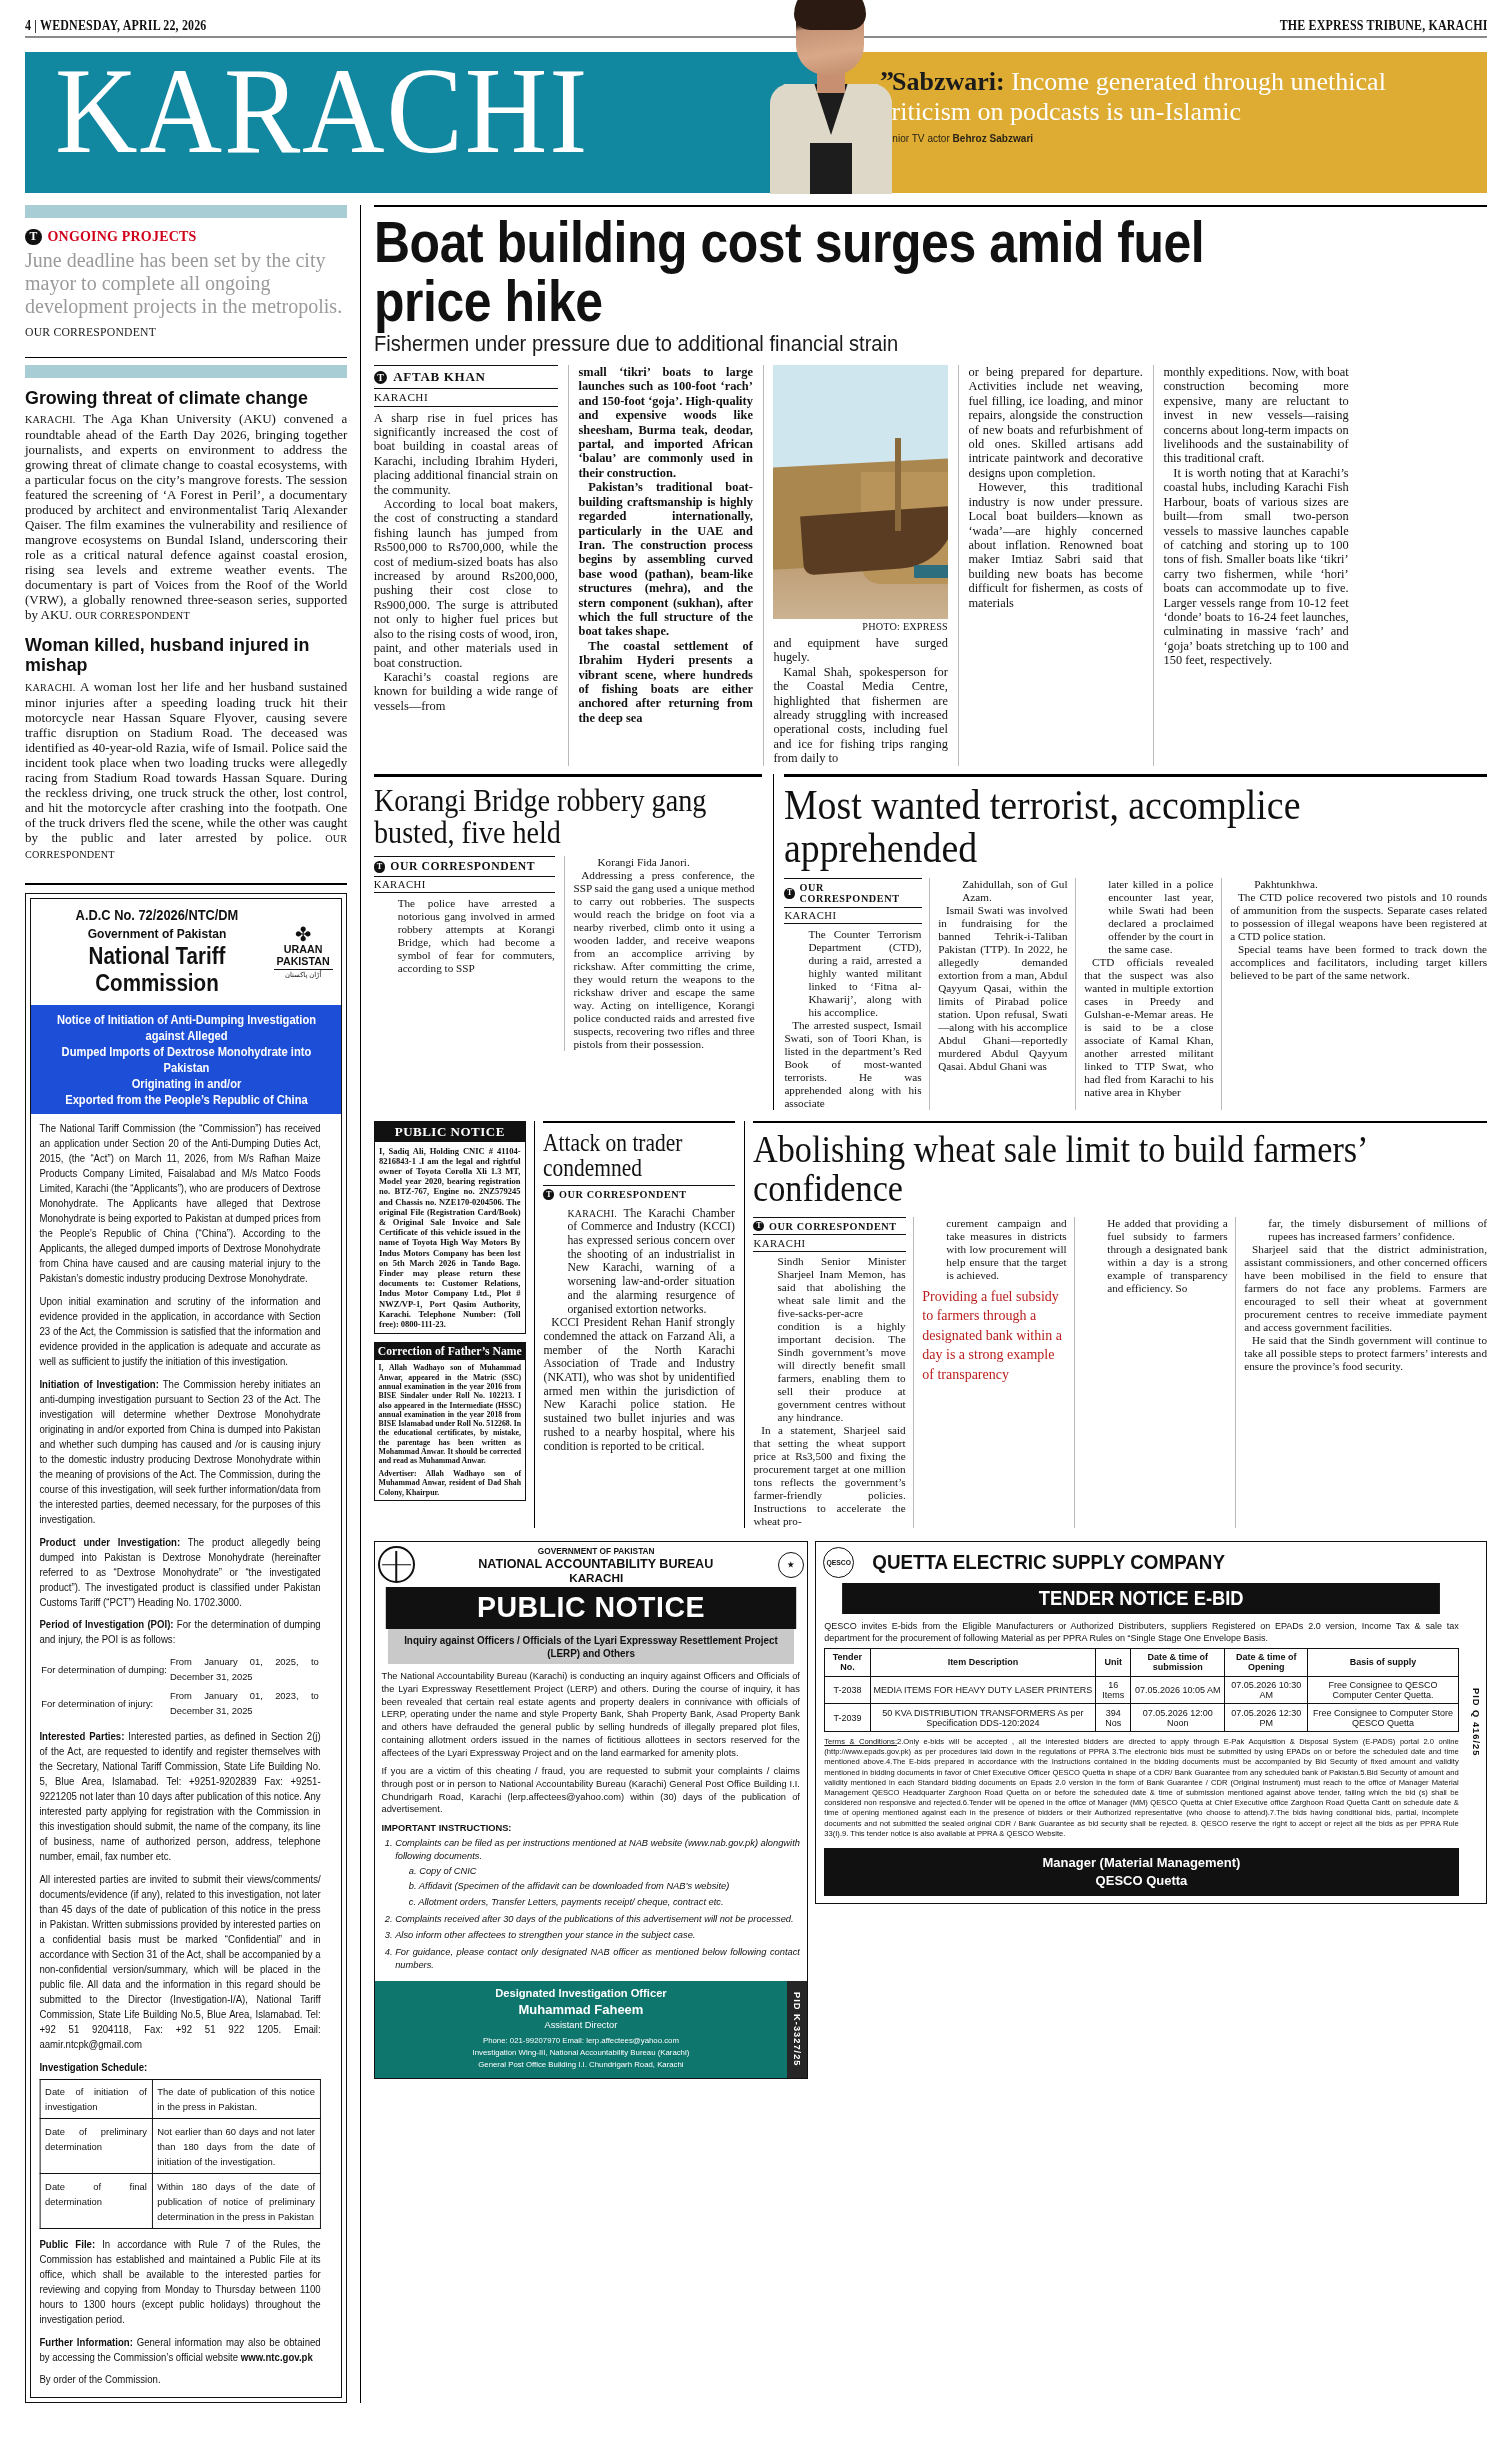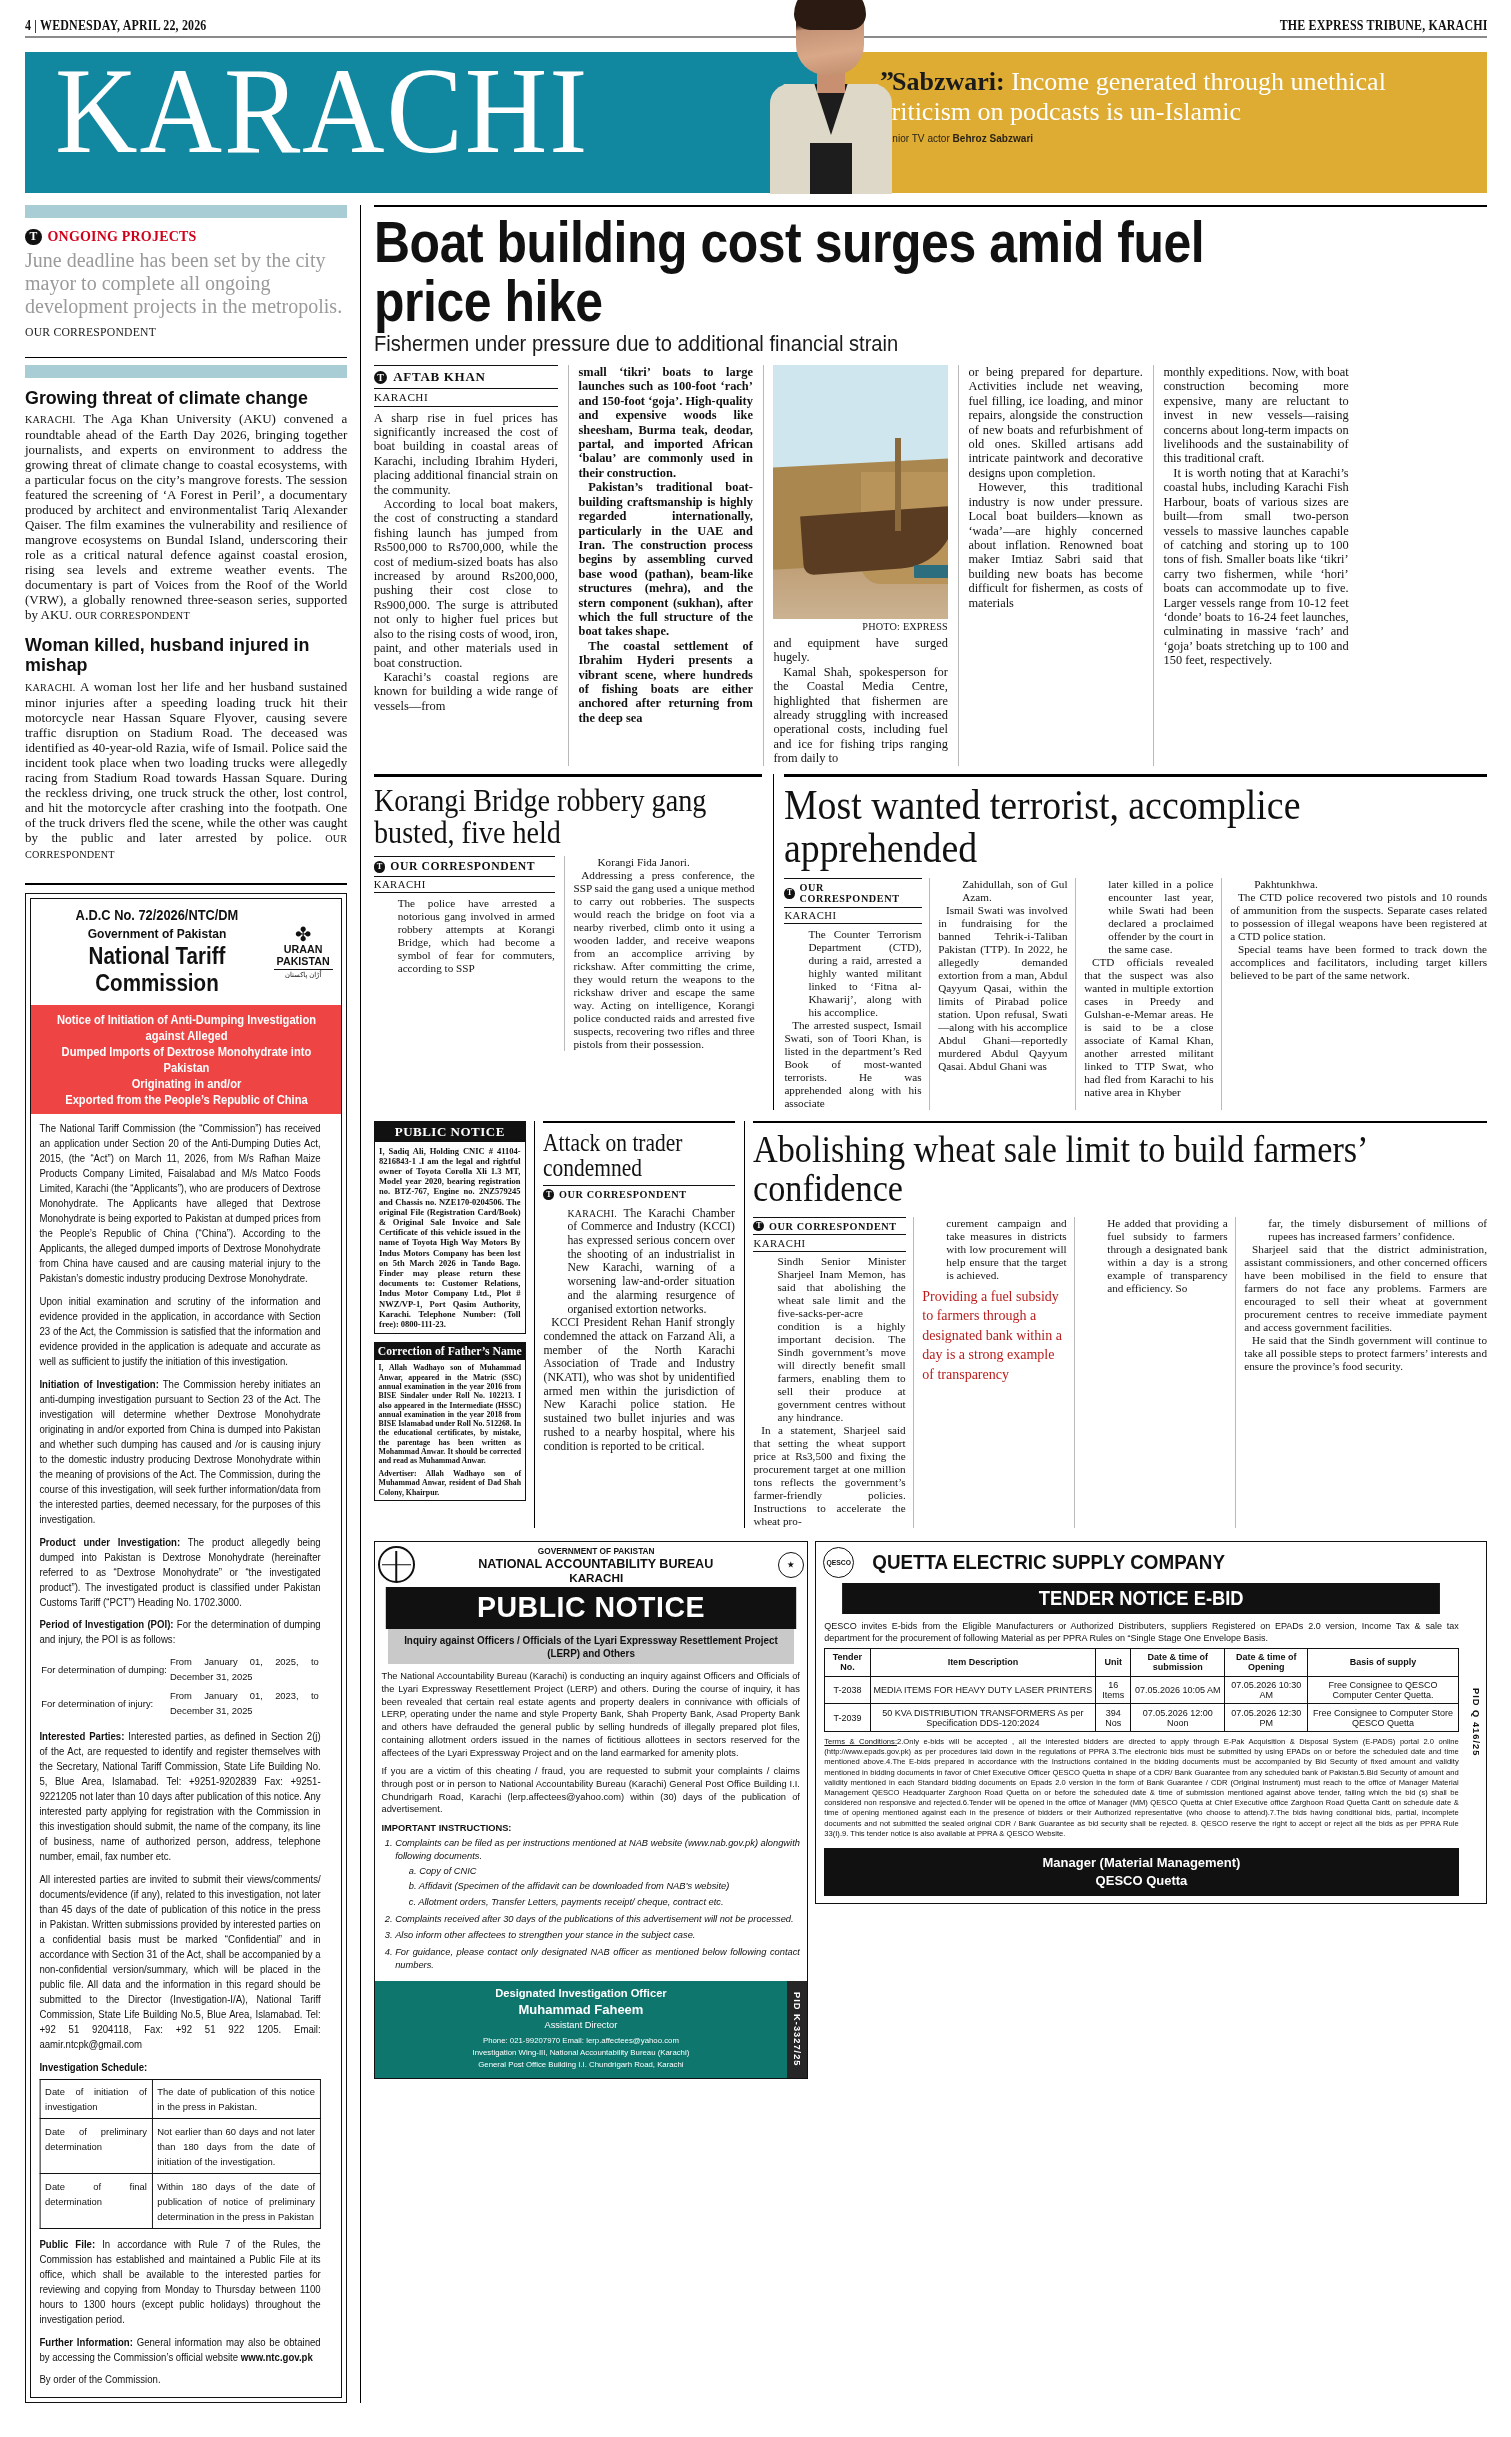--- a/index.html
+++ b/index.html
@@ -134,21 +134,21 @@
               border-top:0.7px solid #111; border-bottom:0.7px solid #111; padding:1.5px 0 2px; }
   .smalltext { font-family:"Liberation Serif", serif; font-size:11.2px; line-height:13px;
                text-align:justify; }
   .smalltext p { margin:0; text-indent:7.8px; }
   .smalltext p:first-child { text-indent:0;margin-left:24px; }
 
   
   .adbox { border:1px solid #111; background:#fff; }
   .ad-inner { border:1px solid #111; margin:3.9px; }
   .ad-white { background:#fff; padding:7.8px 8.8px; }
-  .ad-black { background:#ef4444; color:#fff; padding:6.8px 8.8px; }
+  .ad-black { background:#1d4ed8; color:#fff; padding:6.8px 8.8px; }
   .ad-title { font-family:"Liberation Sans", sans-serif; font-weight:bold; text-align:center; }
   .ntc-adc { font-size:14.6px; transform:scaleX(.88); }
   .ntc-gov { font-size:13.7px; transform:scaleX(.88); margin-top:2.9px; }
   .ntc-name { font-size:23.4px; transform:scaleX(.88); margin-top:2px; }
   .ntc-banner-line { font-family:"Liberation Sans", sans-serif; font-weight:bold;
                      font-size:12.4px; line-height:16px; text-align:center; transform:scaleX(.9); }
   .ntc-body { font-family:"Liberation Sans", sans-serif; font-size:10px; line-height:15px;
               text-align:justify; padding:6.8px 8.8px; transform:scaleX(.96); transform-origin:left top; }
   .ntc-body p { margin:0 0 7.8px 0; }
   .ntc-body b { font-weight:bold; }

